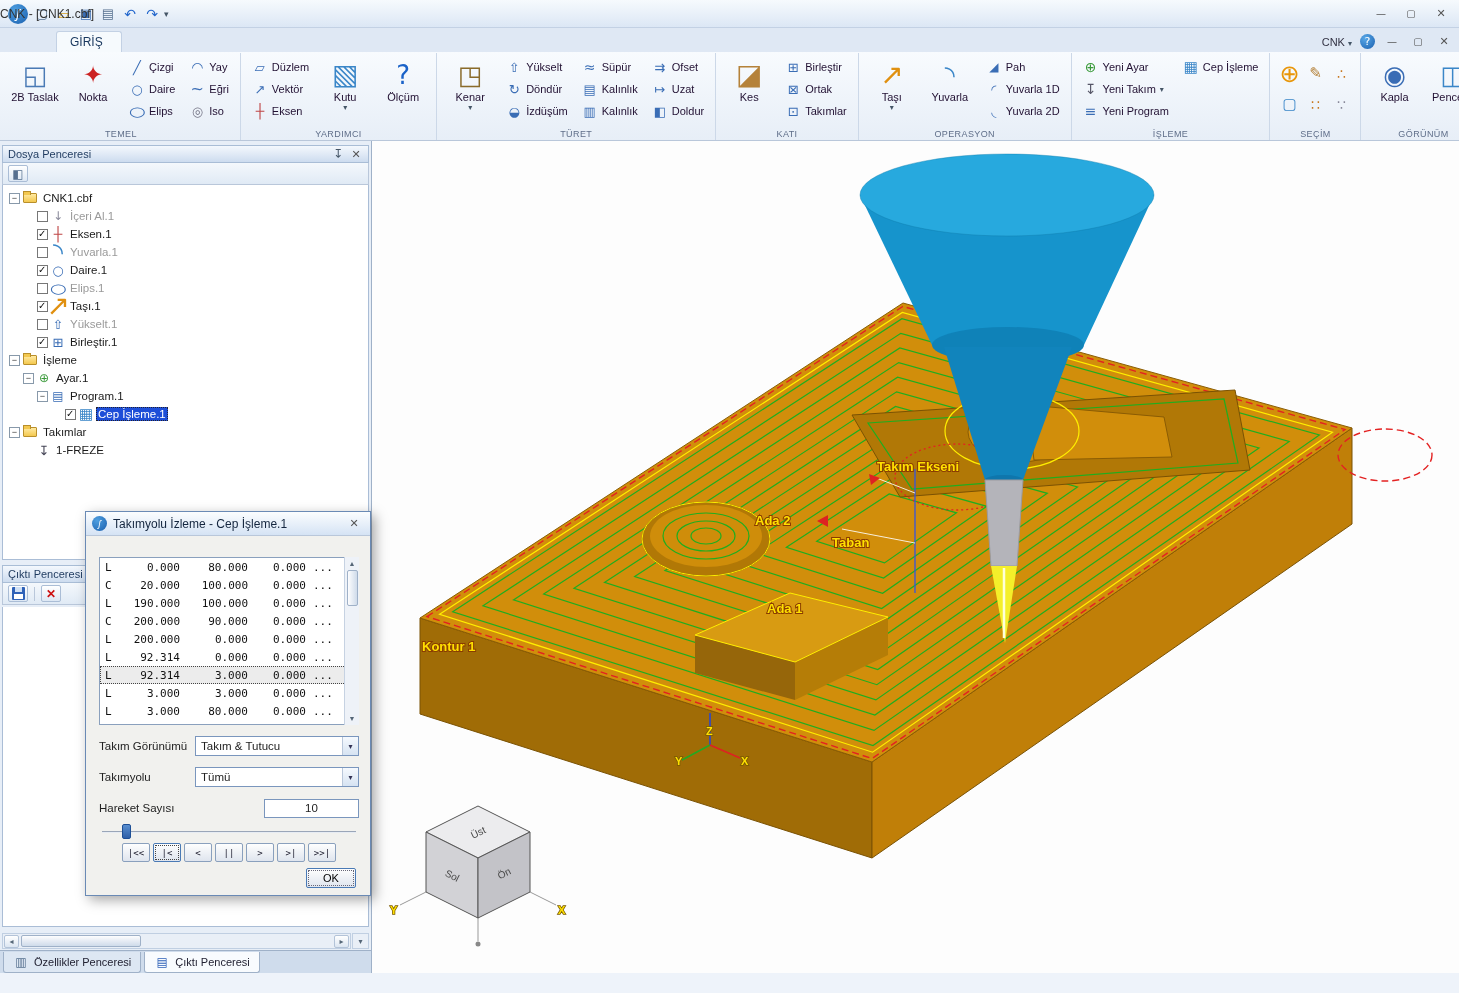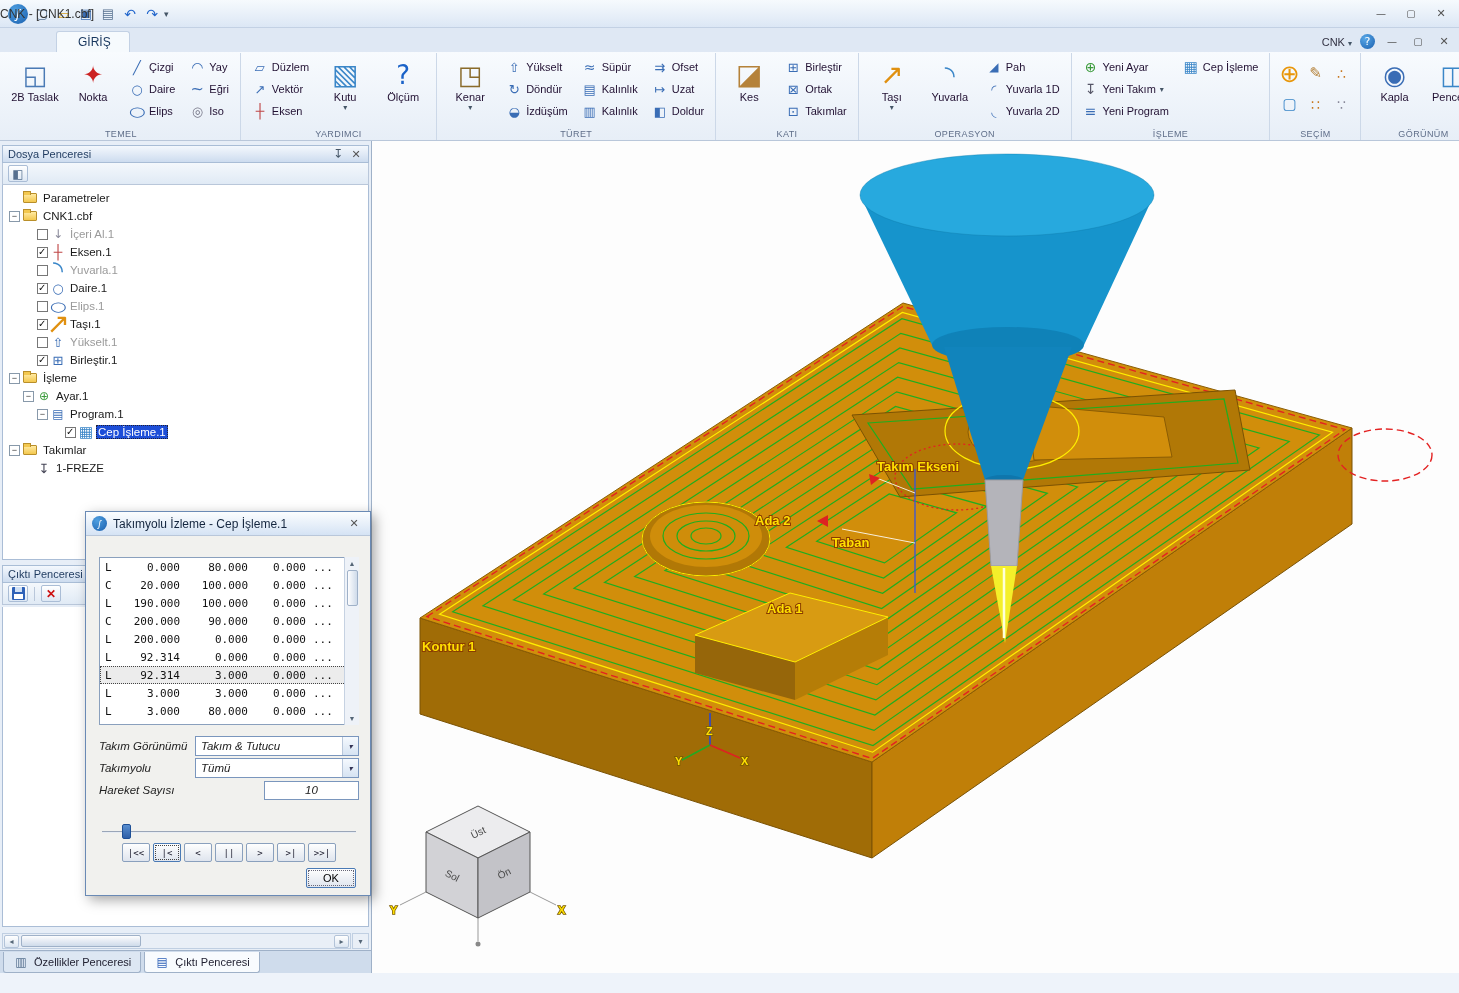--- a/index.html
+++ b/index.html
@@ -11,21 +11,21 @@
 .logo{width:20px;height:20px;border-radius:50%;background:radial-gradient(circle at 35% 30%,#4e9fe0,#1a5fae);color:#fff;display:flex;align-items:center;justify-content:center;font-size:13px;font-style:italic;margin:0 4px;}
 .qat{display:flex;align-items:center;gap:2px;}
 .qbtn{width:20px;height:20px;display:flex;align-items:center;justify-content:center;border-radius:2px;}
 .qmore{font-size:9px;color:#456;margin-left:2px;}
 .wtitle{position:absolute;left:0;right:0;text-align:left;color:#333;font-size:12px;pointer-events:none;}
 .wbtns{margin-left:auto;display:flex;gap:2px;z-index:2;}
 .wbtn{width:28px;height:20px;display:flex;align-items:center;justify-content:center;color:#555;border-radius:2px;}
 
 
 .ribbon-tabs{position:absolute;top:28px;left:0;right:0;height:24px;background:#dfe8f4;display:flex;align-items:flex-end;}
-.rtab{margin-left:56px;padding:3px 18px 3px 21px;background:#f6fafd;border:1px solid #c3d1e4;border-bottom:none;border-radius:3px 3px 0 0;color:#17365d;font-size:12px;}
+.rtab{margin-left:56px;padding:3px 18px 3px 13px;background:#f6fafd;border:1px solid #c3d1e4;border-bottom:none;border-radius:3px 3px 0 0;color:#17365d;font-size:12px;}
 .rt-right{margin-left:auto;display:flex;align-items:center;gap:8px;padding:0 6px 3px 0;color:#334;font-size:11px;text-align:center;}
 .helpdot{width:15px;height:15px;border-radius:50%;background:radial-gradient(circle at 35% 30%,#58a8e8,#1a5fae);display:flex;align-items:center;justify-content:center;}
 .minibtn{width:18px;height:15px;display:flex;align-items:center;justify-content:center;color:#556;}
 
 
 .ribbon{position:absolute;top:52px;left:0;right:0;height:89px;background:linear-gradient(#f8fbfe,#e7eef7);border-bottom:1px solid #b9c7da;display:flex;align-items:stretch;padding:1px 2px 0 2px;}
 .rgroup{position:relative;border-right:1px solid #ccd8e8;padding:2px 6px 13px 6px;}
 .rbody{display:flex;gap:4px;align-items:flex-start;height:100%;}
 .rlarge{width:54px;min-height:64px;display:flex;flex-direction:column;align-items:center;gap:1px;padding-top:4px;text-align:center;border:1px solid transparent;border-radius:3px;}
 .rlabel{font-size:11px;color:#213;line-height:12px;}
@@ -94,21 +94,21 @@
 .lc0{width:18px;padding-left:5px;}
 .lc1{width:62px;text-align:right;}
 .lc2{width:68px;text-align:right;}
 .lc3{width:58px;text-align:right;}
 .lc4{padding-left:7px;}
 .lrow.hl{background:#ececec;outline:1px dotted #444;outline-offset:-1px;}
 .dlg-vscroll{position:absolute;right:0;top:0;bottom:0;width:15px;background:#eef2f8;border-left:1px solid #c6d2e2;display:flex;flex-direction:column;align-items:center;}
 .vs-btn{width:13px;height:13px;font-size:7px;color:#567;display:flex;align-items:center;justify-content:center;}
 .vs-thumb{width:11px;height:36px;background:linear-gradient(90deg,#fdfdfe,#cfdbea);border:1px solid #9fb1c8;border-radius:2px;}
 .vs-btn.bottom{margin-top:auto;}
-.dfields{position:absolute;left:13px;top:224px;width:260px;display:flex;flex-direction:column;gap:2px;font-style:italic;}
+.dfields{position:absolute;left:13px;top:224px;width:260px;display:flex;flex-direction:column;gap:11px;}
 .dfield{display:flex;align-items:center;height:20px;font-size:11.5px;color:#222;}
 .dflabel{width:96px;flex:none;}
 .dselect{flex:1;height:20px;background:#fff;border:1px solid #7a96bd;display:flex;align-items:center;padding-left:5px;}
 .dsarrow{margin-left:auto;width:16px;height:100%;background:linear-gradient(#f5f9fe,#d6e3f2);border-left:1px solid #b9c7da;display:flex;align-items:center;justify-content:center;font-size:8px;color:#335;}
 .dinput{margin-left:auto;width:95px;height:19px;background:#fff;border:1px solid #7a96bd;text-align:center;padding:2px 5px;font-size:11.5px;}
 .dslider{position:absolute;left:14px;top:310px;width:258px;height:18px;}
 .dtrack{position:absolute;left:2px;right:2px;top:9px;height:2px;background:#9aa6b8;border-bottom:1px solid #e7ecf3;}
 .dthumb{position:absolute;left:22px;top:2px;width:9px;height:15px;background:linear-gradient(#5a8fd0,#2d5fa8);border:1px solid #1d4f96;border-radius:2px;}
 .dplayback{position:absolute;left:36px;top:331px;display:flex;gap:3px;}
 .pbtn{width:28px;height:19px;font-size:9px;background:linear-gradient(#fefefe,#dfe5ee);border:1px solid #8aa0bd;border-radius:2px;color:#223;font-family:"DejaVu Sans Mono",monospace;}
@@ -422,25 +422,20 @@
         <span class="phbtn" style="color: rgb(68, 85, 102); font-size: 12px; font-family: &quot;DejaVu Sans&quot;, sans-serif;">↧</span>
         <span class="phbtn" style="color: rgb(85, 85, 85); font-size: 11px; font-family: &quot;DejaVu Sans&quot;, sans-serif;">✕</span>
       </div>
       <div class="mini-toolbar">
         <span class="tbbtn">
             <span class="ric" style="color: rgb(86, 112, 143); font-size: 12px; font-family: &quot;DejaVu Sans&quot;, sans-serif;">◧</span>
           </span>
       </div>
       <div class="tree">
           <div class="trow" style="padding-left: 6px;">
-            <span class="texp"></span>
-            <span class="folder-ic"></span>
-            <span class="tlabel">Parametreler</span>
-          </div>
-          <div class="trow" style="padding-left: 6px;">
             <span class="texp box">−</span>
             <span class="folder-ic"></span>
             <span class="tlabel">CNK1.cbf</span>
           </div>
           <div class="trow gray" style="padding-left: 20px;">
             <span class="texp"></span>
             <span class="cb"></span>
             <span class="ric tico" style="color: rgb(136, 136, 153); font-size: 12px;">↓</span>
             <span class="tlabel">İçeri Al.1</span>
           </div>

